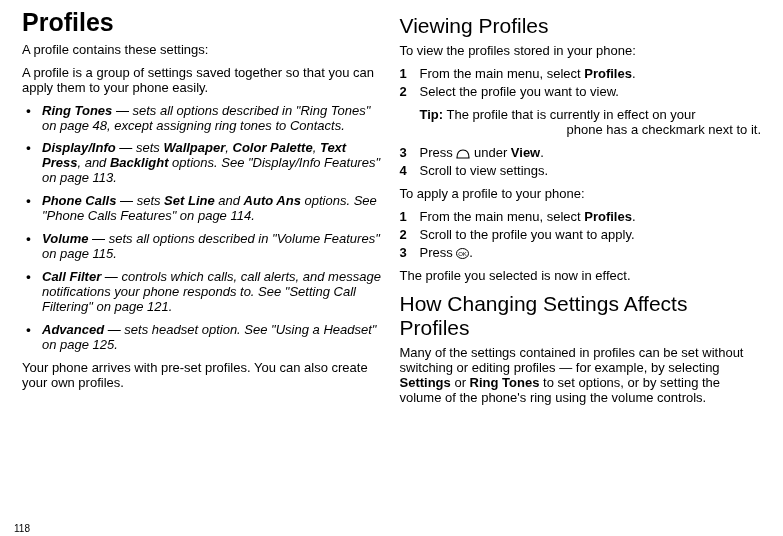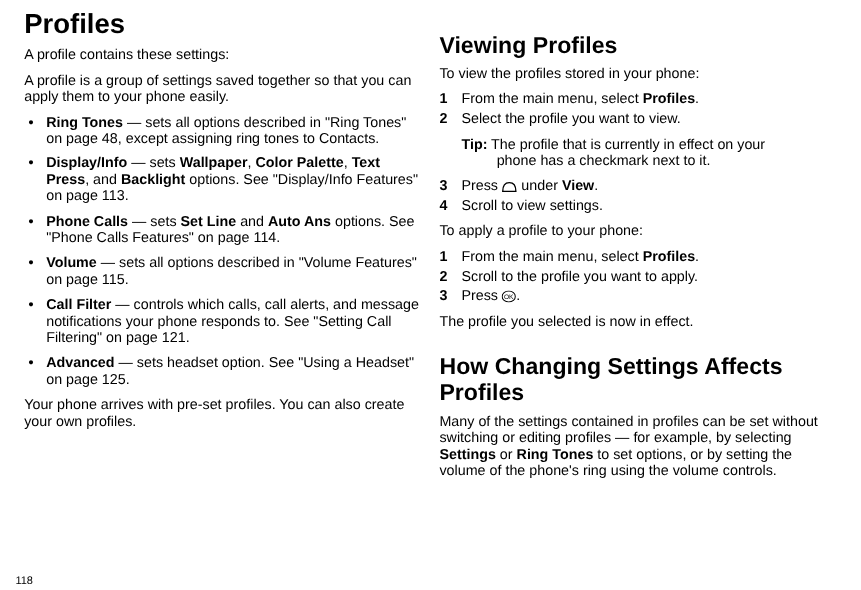--- a/index.html
+++ b/index.html
@@ -26,31 +26,32 @@
     box-sizing: border-box;
     padding: 0 8px;
   }
   h1 {
     font-size: 25px;
     font-weight: bold;
     margin: 0 0 6px 0;
   }
   h2 {
     font-size: 21px;
-    font-weight: bold;
-    margin: 22px 0 6px 0;
+    font-weight: normal;
+    margin: 6px 0 6px 0;
   }
   p {
     margin: 0 0 8px 0;
   }
   .bold { font-weight: bold; }
   ul.bullets {
     list-style: none;
     margin: 0 0 4px 0;
     padding: 0;
+    font-style: italic;
   }
   ul.bullets > li {
     position: relative;
     padding-left: 20px;
     margin-bottom: 8px;
   }
   ul.bullets > li::before {
     content: "•";
     position: absolute;
     left: 4px;
@@ -76,20 +77,21 @@
     flex: 1;
   }
   .tip {
     padding-left: 20px;
     margin-bottom: 8px;
   }
   .tip .tip-label { font-weight: bold; text-align: center; }
   .tip .tip-body-cont {
     display: block;
     padding-left: 32px;
+    text-align: right;
   }
   .footer {
     position: absolute;
     left: 14px;
     bottom: 2px;
     font-size: 10px;
     font-weight: normal;
   }
   .key {
     display: inline-block;

